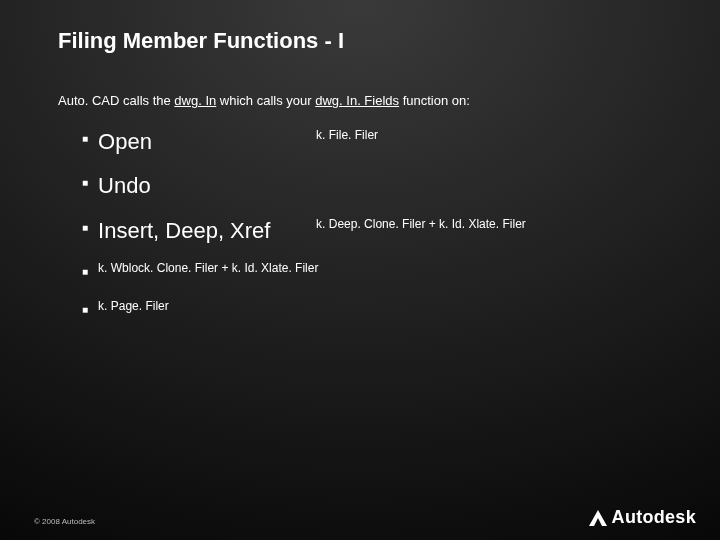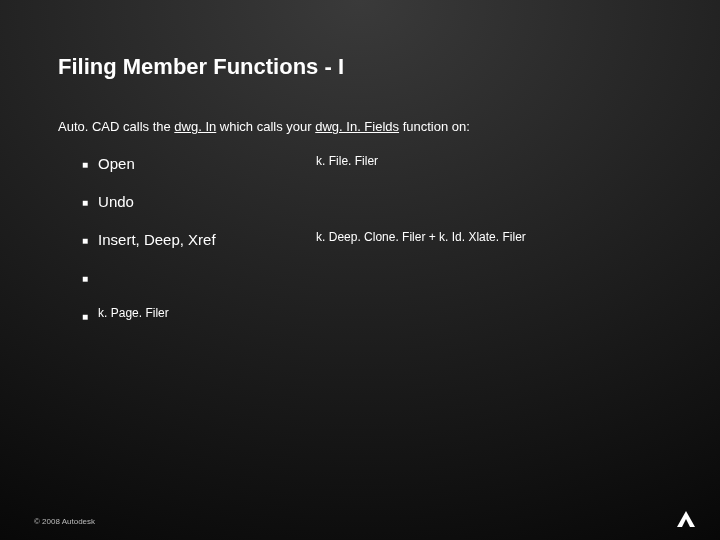--- a/index.html
+++ b/index.html
@@ -4,21 +4,21 @@
 <style>
   * { margin: 0; padding: 0; box-sizing: border-box; }
   html, body { width: 720px; height: 540px; overflow: hidden; }
   body {
     background: radial-gradient(ellipse 900px 700px at 50% 0%, #3a3a3a 0%, #1a1a1a 55%, #000 100%);
     font-family: Arial, Helvetica, sans-serif;
     color: #fff;
     position: relative;
   }
   .slide {
-    padding: 54px 50px 0 58px;
+    padding: 28px 50px 0 58px;
   }
   .title {
     font-size: 22px;
     font-weight: bold;
     color: #fff;
     margin-bottom: 38px;
   }
   .intro {
     font-size: 13px;
     color: #fff;
@@ -33,21 +33,21 @@
     margin-bottom: 16px;
   }
   .bullet {
     font-size: 10px;
     line-height: 22px;
     margin-right: 10px;
     color: #fff;
   }
   .left {
     flex: 0 0 218px;
-    font-size: 15px;
+    font-size: 22px;
     color: #fff;
     line-height: 1.3;
   }
   .right {
     flex: 1;
     font-size: 12px;
     color: #fff;
     line-height: 1.3;
   }
   .footer {
@@ -94,29 +94,31 @@
       <span class="bullet">■</span>
       <span class="left">Undo</span>
     </div>
     <div class="row">
       <span class="bullet">■</span>
       <span class="left">Insert, Deep, Xref</span>
       <span class="right">k. Deep. Clone. Filer + k. Id. Xlate. Filer</span>
     </div>
     <div class="row">
       <span class="bullet">■</span>
+      <span class="right">k. Wblock. Clone. Filer + k. Id. Xlate. Filer</span>
     </div>
     <div class="row">
       <span class="bullet">■</span>
       <span class="right"> k. Page. Filer</span>
     </div>
   </div>
 </div>
 
 <div class="footer">© 2008 Autodesk</div>
 
 <div class="logo">
   <span class="logo-mark">
     <svg width="20" height="18" viewBox="0 0 20 18">
       <path d="M1 17 L10 1 L19 17 L14 17 L10 9 L6 17 Z" fill="#fff"></path>
     </svg>
   </span>
+  <span class="logo-text">Autodesk</span>
 </div>
 
 </body></html>

